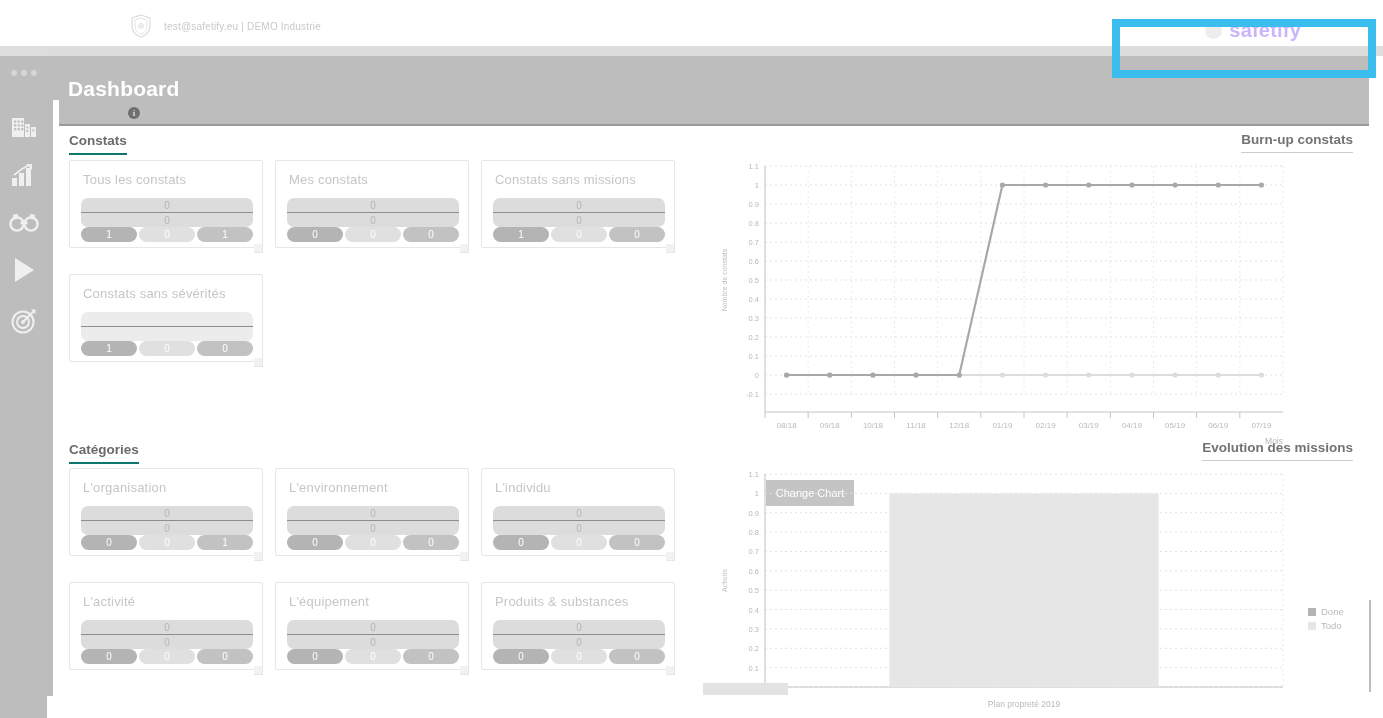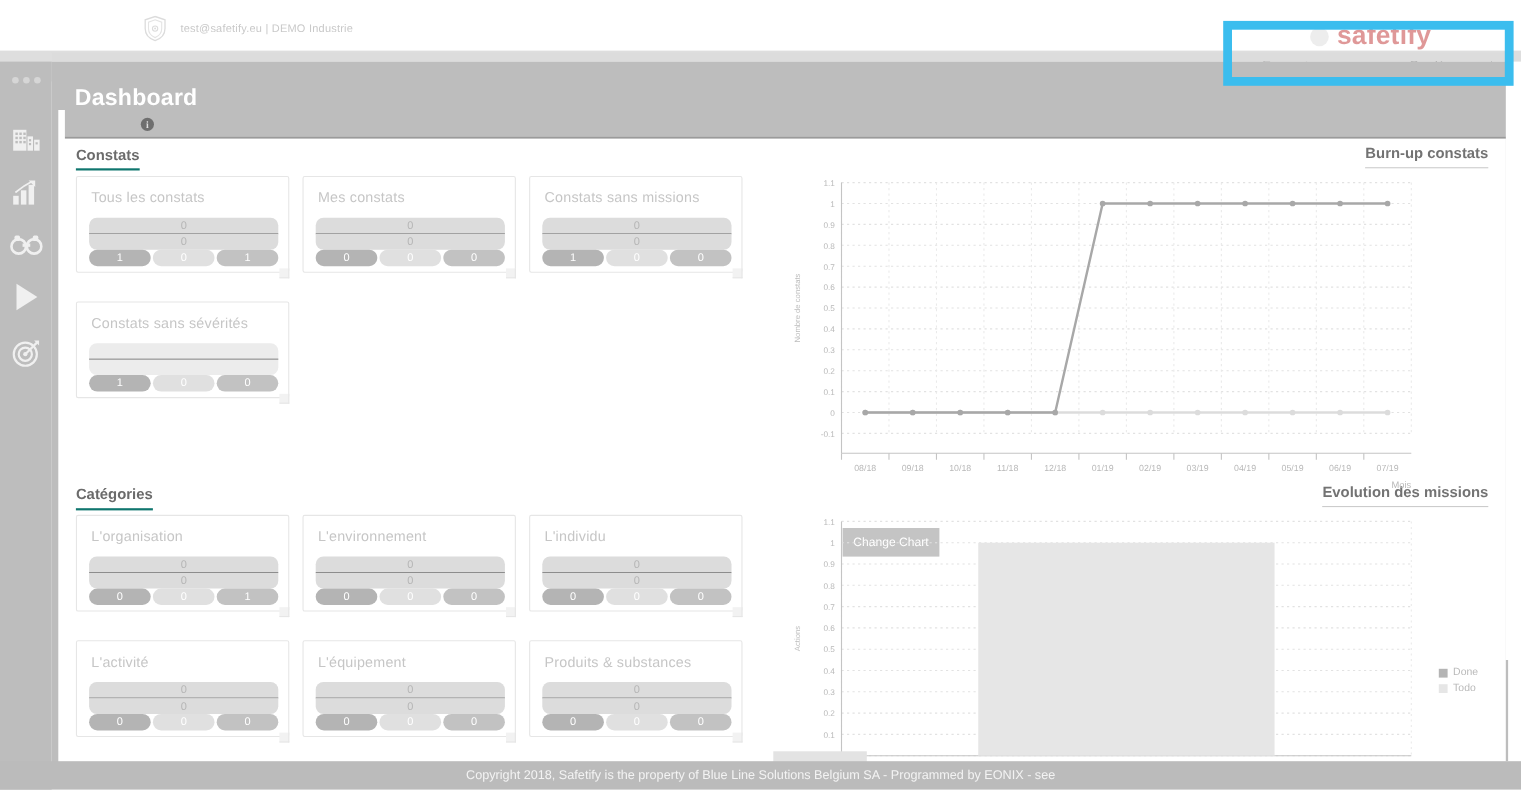--- a/index.html
+++ b/index.html
@@ -27,21 +27,21 @@
   .brand{
     position:absolute; right:82px; top:19px;
     display:flex; align-items:center; gap:7px;
     opacity:.45;
   }
   .brand-dot{
     width:17px;height:17px;border-radius:50%;
     background:#d8d8d8; display:block;
   }
   .brand-name{
-    font-size:24px;color:#b91c1c;font-weight:600;letter-spacing:.2px;
+    font-size:20px;color:#8b5cf6;font-weight:600;letter-spacing:.2px;
   }
 
   
   .subbar{
     position:absolute; left:0; top:46px; width:1383px; height:28px;
     background:#dedede;
   }
   .subbar-right{
     position:absolute; right:14px; top:50px;
     display:flex; align-items:center; gap:44px; height:20px;
@@ -611,17 +611,14 @@
           </div>
         </div>
 
     </div>
   </div>
 
   <div class="right-edge"></div>
   <div class="right-edge-line"></div>
   <div class="scroll-nub"></div>
 
-  <div class="footer">
-    <span class="footer-text">Copyright 2018, Safetify is the property of Blue Line Solutions Belgium SA - Programmed by EONIX - see</span>
-  </div>
 
 </div>
 
 </body></html>

